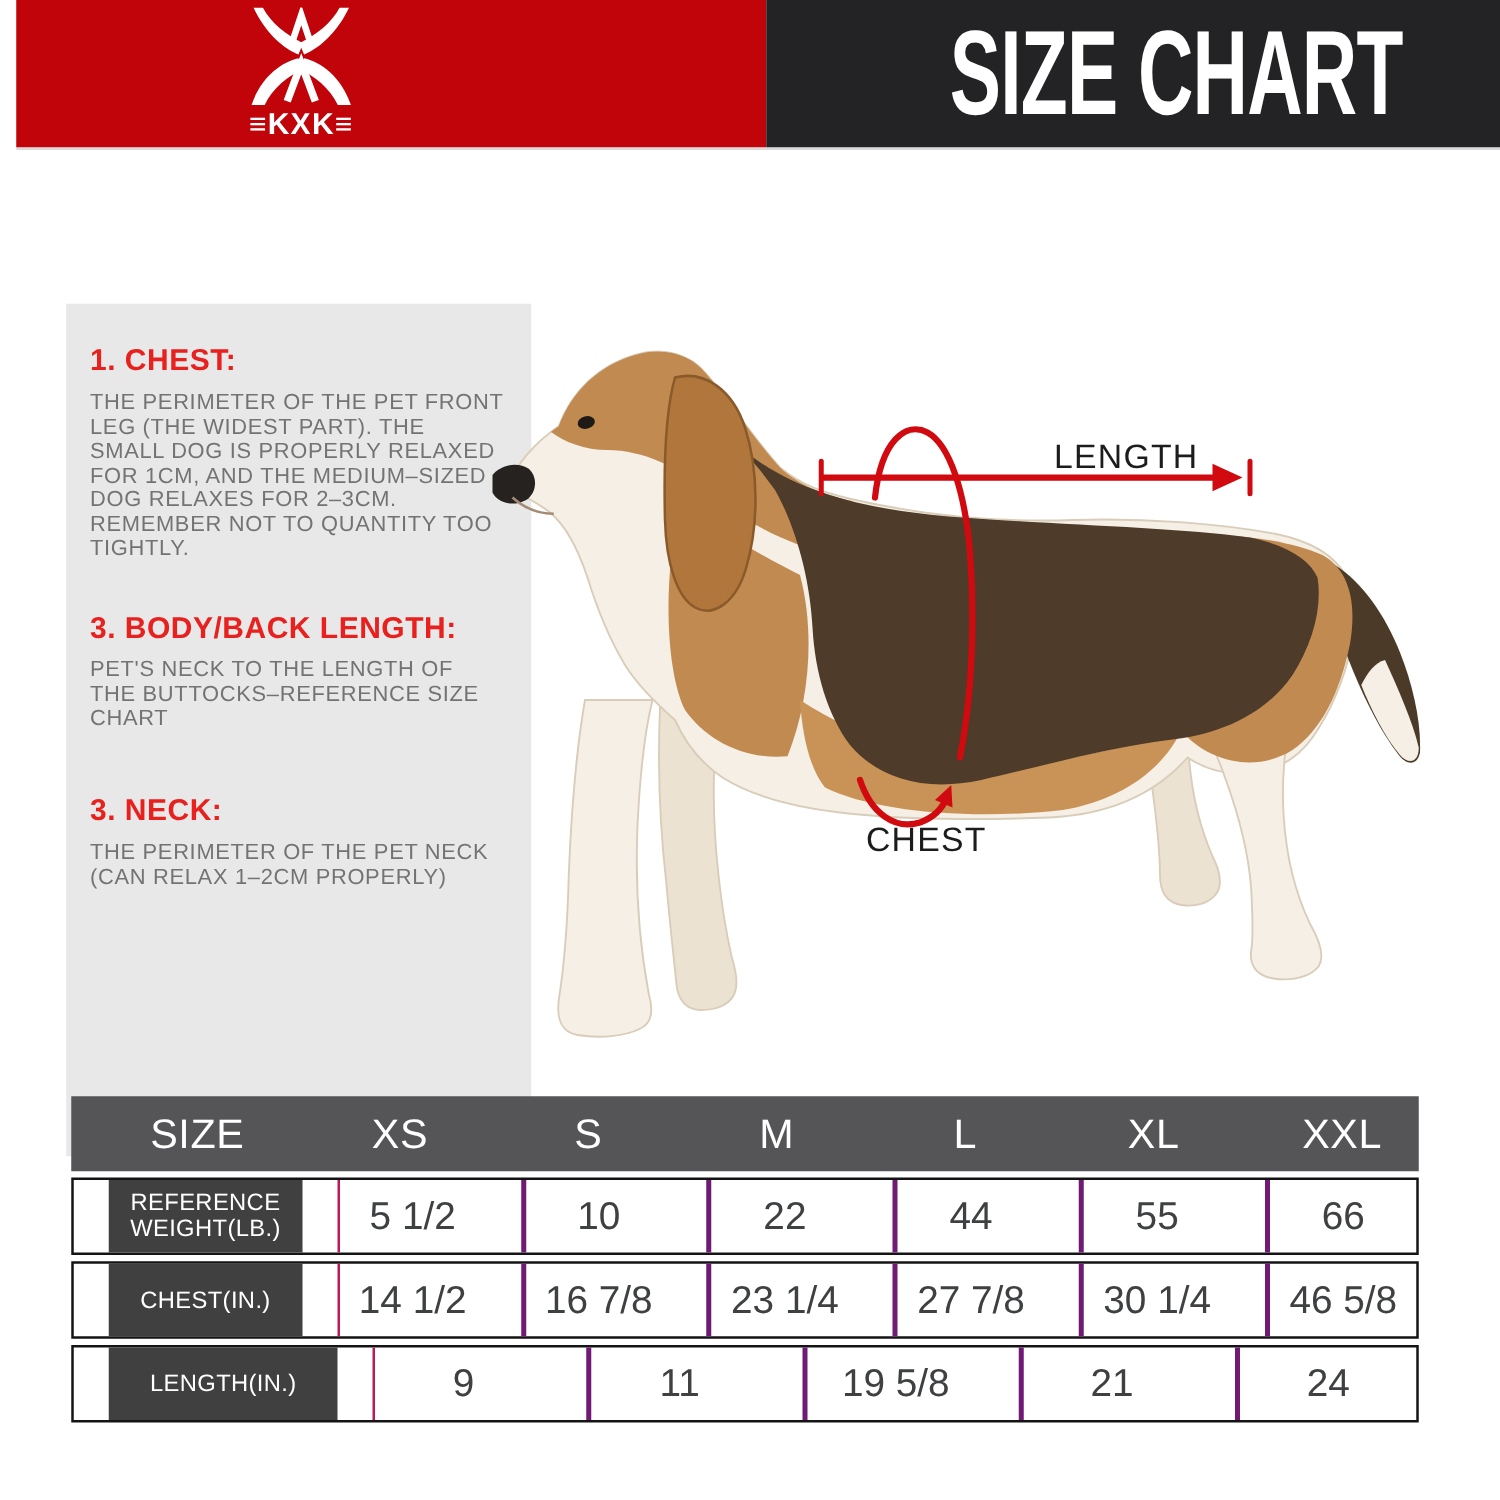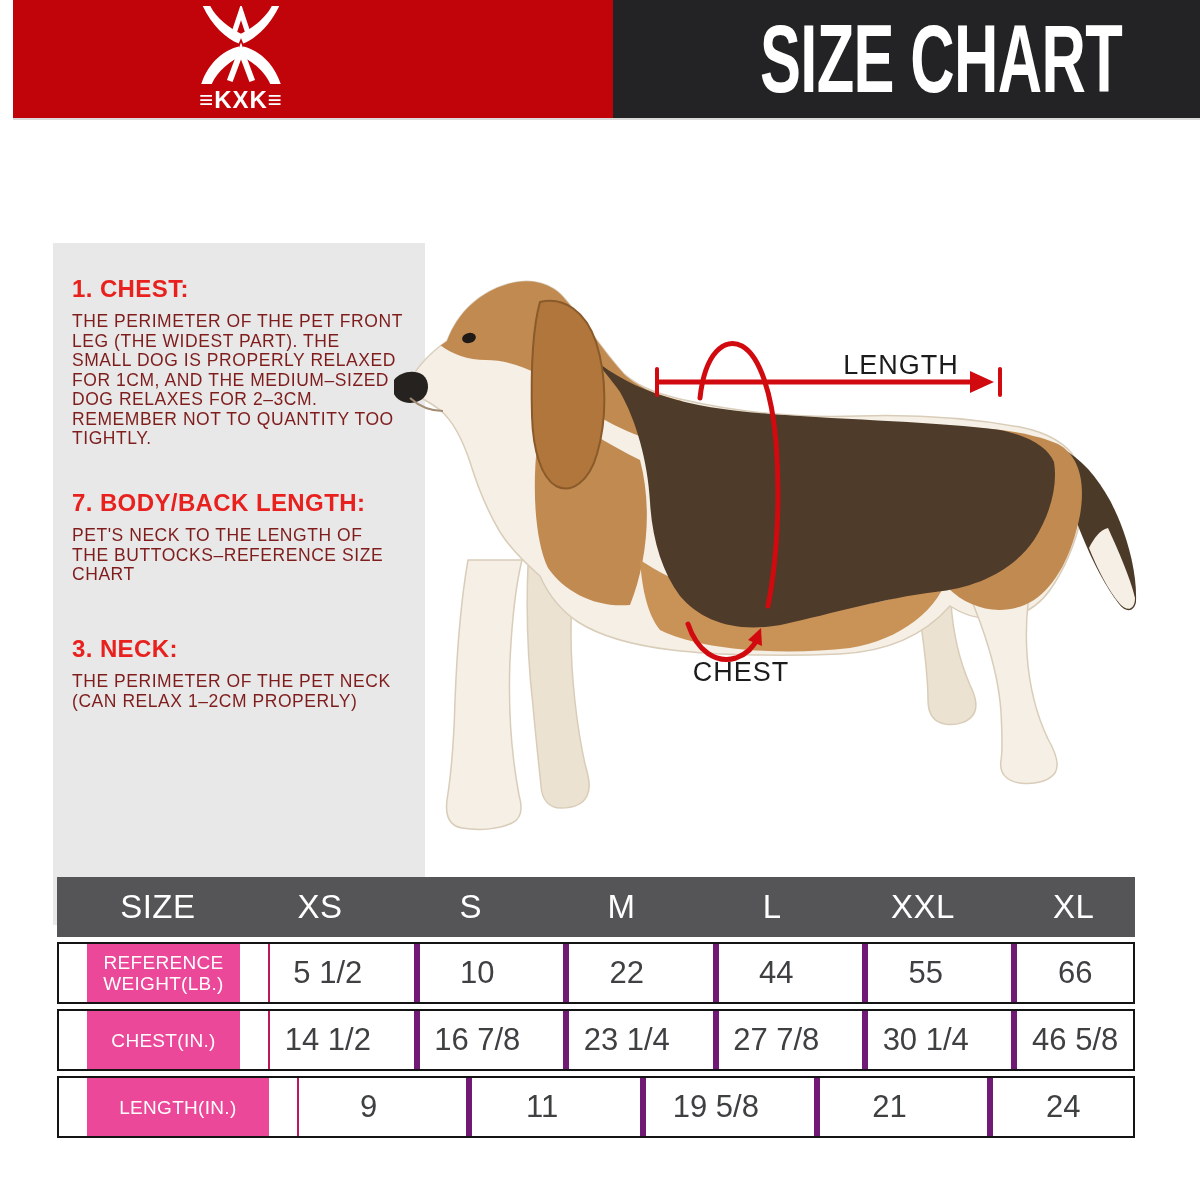--- a/index.html
+++ b/index.html
@@ -16,41 +16,41 @@
                     transform:scaleX(0.64);letter-spacing:-1px;white-space:nowrap;}
   .logo{position:absolute;left:173px;top:6px;width:110px;text-align:center;}
   .logo svg{display:block;margin:0 auto;}
   .logo-text{color:#ffffff;font-weight:bold;font-size:24px;letter-spacing:1px;margin-top:2px;
              white-space:nowrap;}
 
   
   .panel{position:absolute;left:53px;top:243px;width:372px;height:682px;background:#e8e8e8;}
   .sec{position:absolute;left:19px;width:340px;}
   .sec h3{margin:0 0 9px 0;color:#e8211e;font-size:24px;font-weight:bold;letter-spacing:0.4px;}
-  .sec p{margin:0;max-width:332px;color:#7f1d1d;font-size:17.5px;line-height:19.5px;
+  .sec p{margin:0;max-width:332px;color:#737373;font-size:17.5px;line-height:19.5px;
          letter-spacing:0.55px;}
   .sec1{top:32px;} .sec2{top:246px;} .sec3{top:392px;}
 
   
   .dog-svg{position:absolute;left:390px;top:255px;width:780px;height:620px;}
 
   
   .size-table{position:absolute;left:57px;top:877px;width:1078px;}
   .t-band{box-sizing:border-box;display:flex;width:1078px;}
   .t-head{height:60px;background:#555557;}
   .t-row{height:62px;border:2px solid #141414;background:#ffffff;margin-top:5px;}
   .t-row.first{margin-top:5px;}
   .cell{box-sizing:border-box;display:flex;align-items:center;justify-content:center;
         text-align:center;margin-left:28px;}
   .c-label{width:178px;flex:178 0 0;}
   .c-data{width:150px;flex:150 0 0;}
   .t-head .cell{color:#ffffff;font-size:33px;letter-spacing:0.5px;}
-  .t-row .c-label{background:#ec4899;color:#ffffff;font-size:19px;line-height:21px;
+  .t-row .c-label{background:#404040;color:#ffffff;font-size:19px;line-height:21px;
                   letter-spacing:0.3px;padding:0 8px;text-align:center;}
-  .t-row .c-data{color:#3f4042;font-size:31px;border-left:6px solid #701a75;}
+  .t-row .c-data{color:#3f4042;font-size:31px;border-left:4px solid #701a75;}
   .t-row .c-label + .c-data{border-left:2px solid #be185d;}
 </style>
 </head>
 <body>
 
 <div class="page">
 
   <div class="header">
     <div class="header-red">
       <div class="logo">
@@ -72,21 +72,21 @@
     </div>
     <div class="header-underline"></div>
   </div>
 
   <div class="panel">
     <div class="sec sec1">
       <h3>1. CHEST:</h3>
       <p>THE PERIMETER OF THE PET FRONT LEG (THE WIDEST PART). THE SMALL DOG IS PROPERLY RELAXED FOR 1CM, AND THE MEDIUM–SIZED DOG RELAXES FOR 2–3CM. REMEMBER NOT TO QUANTITY TOO TIGHTLY.</p>
     </div>
     <div class="sec sec2">
-      <h3>7. BODY/BACK LENGTH:</h3>
+      <h3>3. BODY/BACK LENGTH:</h3>
       <p>PET'S NECK TO THE LENGTH OF THE BUTTOCKS–REFERENCE SIZE CHART</p>
     </div>
     <div class="sec sec3">
       <h3>3. NECK:</h3>
       <p>THE PERIMETER OF THE PET NECK (CAN RELAX 1–2CM PROPERLY)</p>
     </div>
   </div>
 
   <svg class="dog-svg" viewBox="390 255 780 620">
     <defs>
@@ -180,22 +180,22 @@
     <text x="741" y="681" text-anchor="middle" font-size="27" letter-spacing="1" fill="#1c1c1c" font-family="Liberation Sans, sans-serif">CHEST</text>
   </svg>
 
   <div class="size-table">
     <div class="t-band t-head">
       <div class="cell c-label">SIZE</div>
       <div class="cell c-data">XS</div>
       <div class="cell c-data">S</div>
       <div class="cell c-data">M</div>
       <div class="cell c-data">L</div>
+      <div class="cell c-data">XL</div>
       <div class="cell c-data">XXL</div>
-      <div class="cell c-data">XL</div>
     </div>
 
     <div class="t-band t-row first">
       <div class="cell c-label">REFERENCE WEIGHT(LB.)</div>
       <div class="cell c-data">5 1/2</div>
       <div class="cell c-data">10</div>
       <div class="cell c-data">22</div>
       <div class="cell c-data">44</div>
       <div class="cell c-data">55</div>
       <div class="cell c-data">66</div>

